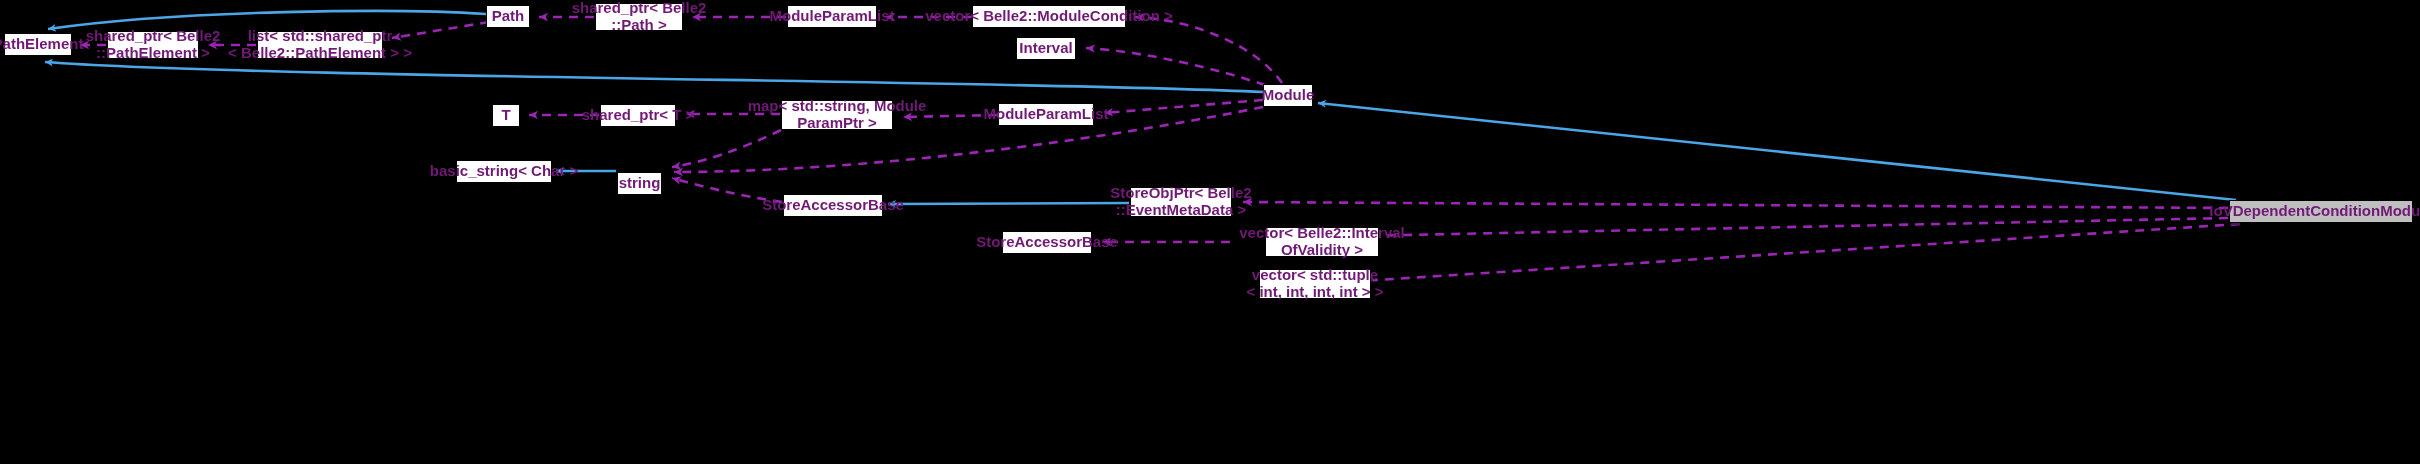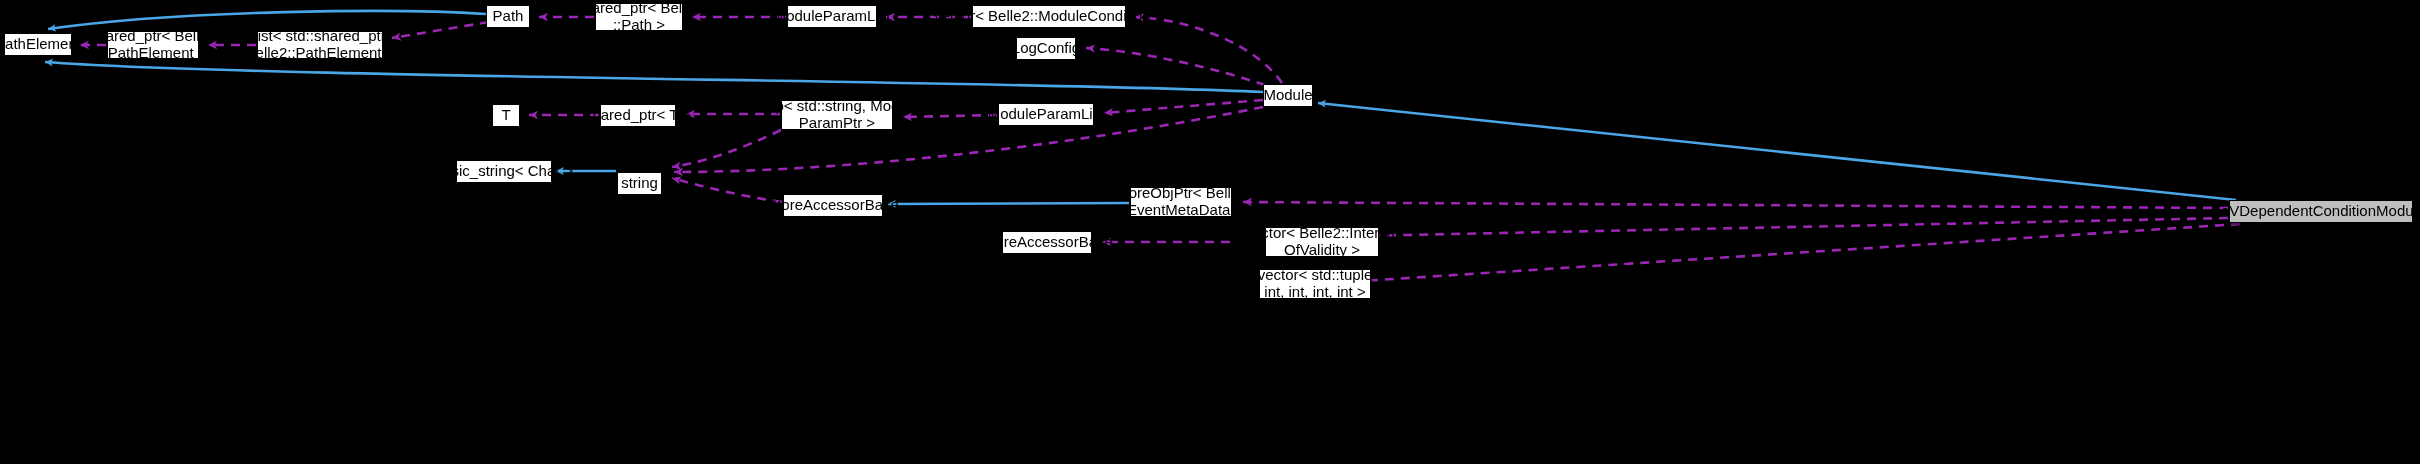--- a/index.html
+++ b/index.html
@@ -7,26 +7,27 @@
          font-family:"Liberation Sans","DejaVu Sans",sans-serif;}
   #graph{position:absolute;left:0;top:0;width:2420px;height:464px;}
   .node-label{
     position:absolute;
     box-sizing:border-box;
     background:#ffffff;
     border:1px solid #000000;
     box-shadow:2px 2px 0 0 rgba(0,0,0,0.45);
     display:flex;align-items:center;justify-content:center;
     text-align:center;
-    color:#000000;
+    color:#701a75;
     font-size:15px;
     line-height:1.12;
     white-space:pre;
     padding:0 3px;
     letter-spacing:0px;
+    font-weight:bold;
   }
   .node-label.focus{background:#bfbfbf;}
 </style>
 </head>
 <body>
 
 <div id="stage">
   <svg id="graph" viewBox="0 0 2420 464" xmlns="http://www.w3.org/2000/svg">
     <defs>
       <marker id="arrow-inh" markerWidth="9" markerHeight="9" refX="8" refY="4.5" orient="auto" markerUnits="userSpaceOnUse">
@@ -90,21 +91,21 @@
       <div class="node-label" style="left: 4px; top: 33px; width: 68px; height: 23px;">PathElement</div>
       <div class="node-label" style="left: 107px; top: 31px; width: 92px; height: 28px;">shared_ptr&lt; Belle2
 ::PathElement &gt;</div>
       <div class="node-label" style="left: 257px; top: 31px; width: 126px; height: 28px;">list&lt; std::shared_ptr
 &lt; Belle2::PathElement &gt; &gt;</div>
       <div class="node-label" style="left: 486px; top: 5px; width: 44px; height: 23px;">Path</div>
       <div class="node-label" style="left: 595px; top: 3px; width: 88px; height: 28px;">shared_ptr&lt; Belle2
 ::Path &gt;</div>
       <div class="node-label" style="left: 787px; top: 5px; width: 90px; height: 23px;">ModuleParamList</div>
       <div class="node-label" style="left: 972px; top: 5px; width: 154px; height: 23px;">vector&lt; Belle2::ModuleCondition &gt;</div>
-      <div class="node-label" style="left: 1016px; top: 37px; width: 60px; height: 23px;">LogConfig</div>
+      <div class="node-label" style="left: 1016px; top: 37px; width: 60px; height: 23px;">Interval</div>
       <div class="node-label" style="left: 1263px; top: 84px; width: 50px; height: 23px;">Module</div>
       <div class="node-label" style="left: 492px; top: 104px; width: 28px; height: 23px;">T</div>
       <div class="node-label" style="left: 600px; top: 104px; width: 76px; height: 23px;">shared_ptr&lt; T &gt;</div>
       <div class="node-label" style="left: 781px; top: 100px; width: 112px; height: 30px;">map&lt; std::string, Module
 ParamPtr &gt;</div>
       <div class="node-label" style="left: 998px; top: 103px; width: 96px; height: 23px;">ModuleParamList</div>
       <div class="node-label" style="left: 456px; top: 160px; width: 96px; height: 23px;">basic_string&lt; Char &gt;</div>
       <div class="node-label" style="left: 617px; top: 172px; width: 45px; height: 23px;">string</div>
       <div class="node-label" style="left: 783px; top: 194px; width: 100px; height: 23px;">StoreAccessorBase</div>
       <div class="node-label" style="left: 1130px; top: 187px; width: 102px; height: 30px;">StoreObjPtr&lt; Belle2

